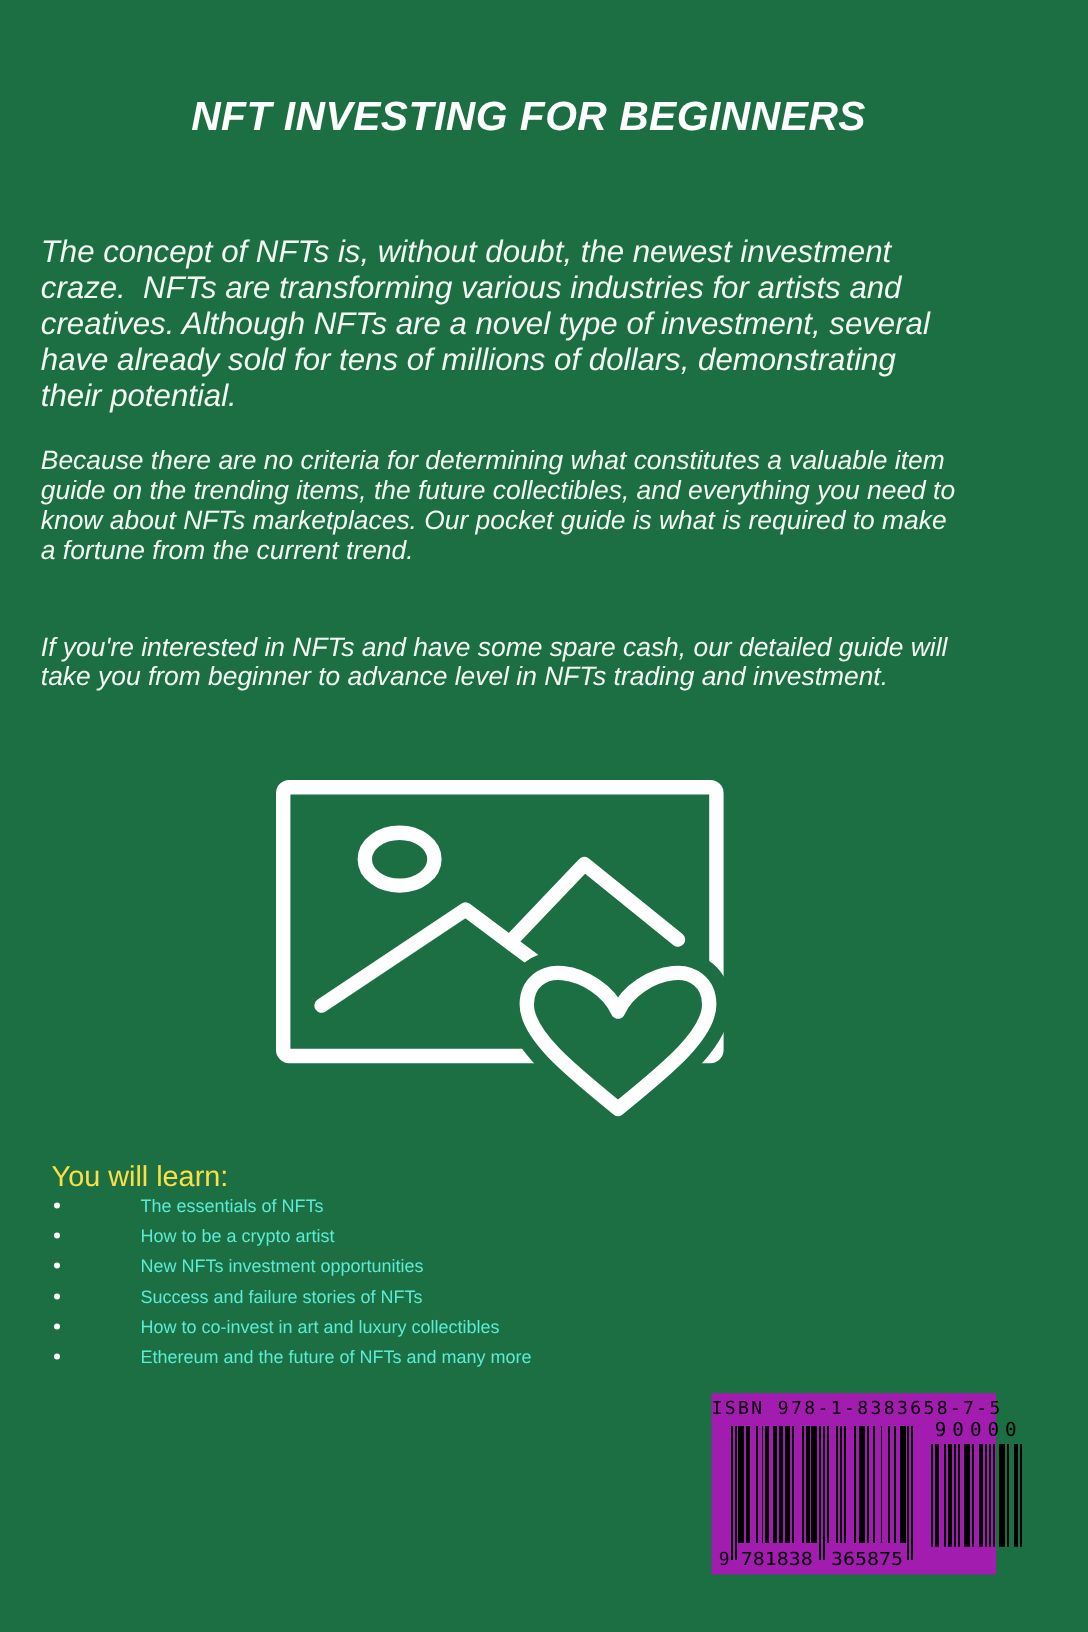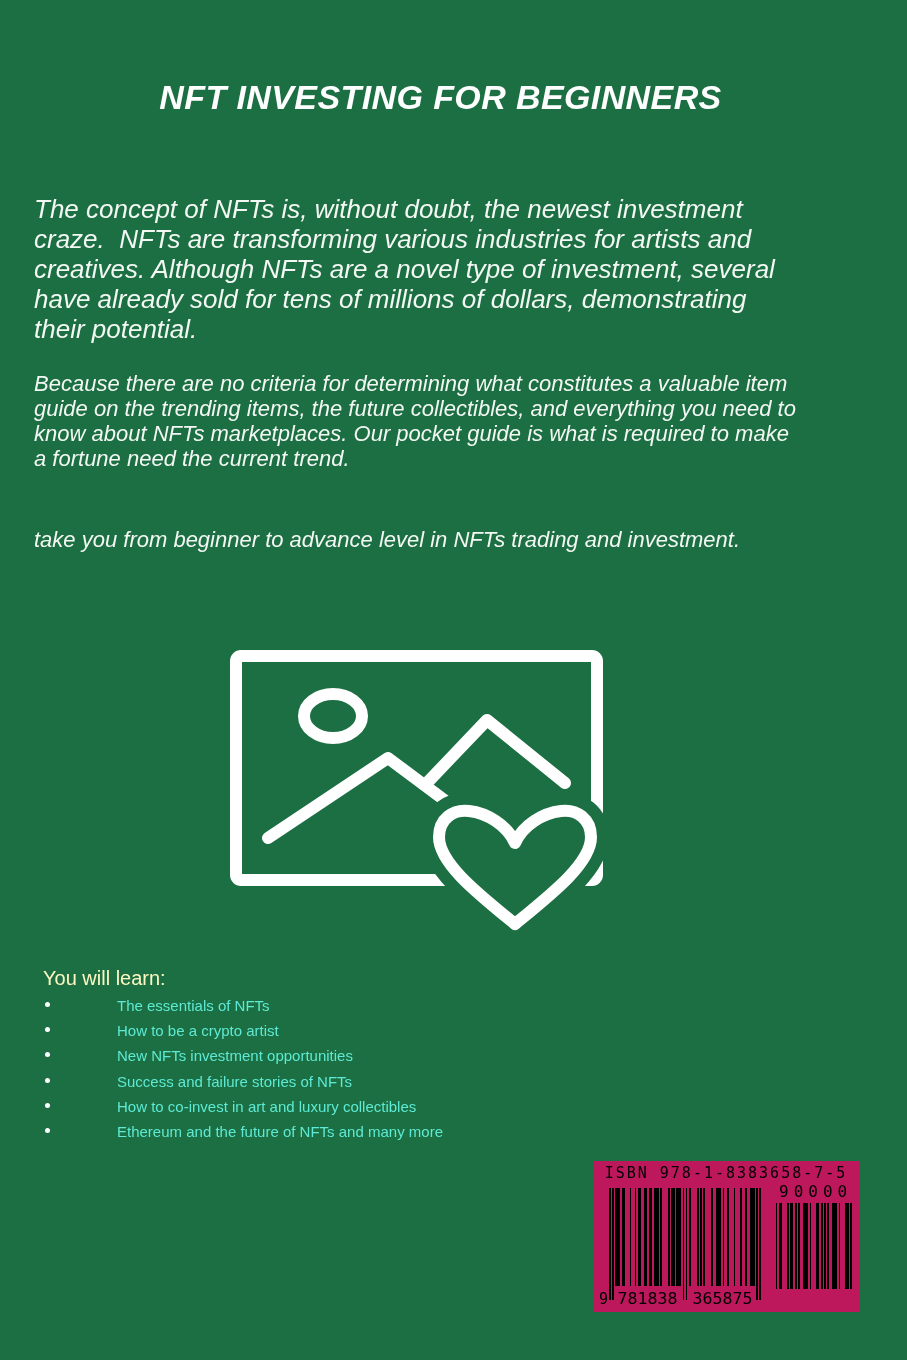--- a/index.html
+++ b/index.html
@@ -26,32 +26,32 @@
   }
 
   .para{font-style:italic;color:#f3f8f4;}
   .para .line{white-space:pre;font-style:italic;}
   .p1{left:34px;top:194px;font-size:26px;line-height:30px;}
   .p2{left:34px;top:371px;font-size:22px;line-height:25px;}
   .p3{left:34px;top:528px;font-size:22px;line-height:24px;}
 
   .icon-wrap{left:225px;top:645px;width:390px;height:300px;}
 
-  .learn-h{left:43px;top:967px;font-size:20px;color:#fef9c3;}
+  .learn-h{left:43px;top:967px;font-size:24px;color:#fde047;}
   .learn-list{left:0;top:993px;right:0;}
   .bullet-row{position:relative;height:25.2px;font-size:15px;color:#5eead4;}
   .bullet-row .dot{
     position:absolute;left:45px;top:9px;
     width:5px;height:5px;border-radius:50%;background:#ffffff;
   }
   .bullet-row .txt{position:absolute;left:117px;top:0;line-height:25px;white-space:pre;}
 
   .bc-box{
-    left:593px;top:1161px;width:266px;height:151px;
-    background:#be185d;color:#000000;
+    left:593px;top:1161px;width:237px;height:151px;
+    background:#a21caf;color:#000000;
   }
   .isbn{
     position:absolute;top:3px;left:0;right:0;
     text-align:center;
     font-family:"DejaVu Sans Mono", monospace;
     font-size:15px;letter-spacing:2px;
     white-space:nowrap;
   }
   .main-bc{position:absolute;left:6px;top:27px;}
   .supp{position:absolute;left:181px;top:21px;width:78px;text-align:right;}
@@ -71,23 +71,24 @@
     <div class="line">The concept of NFTs is, without doubt, the newest investment</div>
     <div class="line">craze.  NFTs are transforming various industries for artists and</div>
     <div class="line">creatives. Although NFTs are a novel type of investment, several</div>
     <div class="line">have already sold for tens of millions of dollars, demonstrating</div>
     <div class="line">their potential.</div>
   </div>
 <div class="abs para p2">
     <div class="line">Because there are no criteria for determining what constitutes a valuable item</div>
     <div class="line">guide on the trending items, the future collectibles, and everything you need to</div>
     <div class="line">know about NFTs marketplaces. Our pocket guide is what is required to make</div>
-    <div class="line">a fortune need the current trend.</div>
+    <div class="line">a fortune from the current trend.</div>
   </div>
 <div class="abs para p3">
+    <div class="line">If you're interested in NFTs and have some spare cash, our detailed guide will</div>
     <div class="line">take you from beginner to advance level in NFTs trading and investment.</div>
   </div>
 
 <svg class="abs icon-wrap" width="390" height="300" viewBox="0 0 390 300" xmlns="http://www.w3.org/2000/svg">
   <rect x="11" y="11" width="361" height="224" rx="5" fill="none" stroke="#ffffff" stroke-width="12"></rect>
   <ellipse cx="108" cy="71" rx="29" ry="22" fill="none" stroke="#ffffff" stroke-width="12"></ellipse>
   <polyline points="43,193 163,113 230,163" fill="none" stroke="#ffffff" stroke-width="12" stroke-linecap="round" stroke-linejoin="round"></polyline>
   <polyline points="200,140 262,75 340,138" fill="none" stroke="#ffffff" stroke-width="12" stroke-linecap="round" stroke-linejoin="round"></polyline>
   <path d="M290 279 C252 248 214 218 214 192 C214 174 228 164 244 166 C262 168 282 180 290 198 C298 180 318 168 336 166 C352 164 366 174 366 192 C366 218 328 248 290 279 Z" fill="#1b6f42" stroke="#1b6f42" stroke-width="36" stroke-linejoin="round"></path>
   <path d="M290 279 C252 248 214 218 214 192 C214 174 228 164 244 166 C262 168 282 180 290 198 C298 180 318 168 336 166 C352 164 366 174 366 192 C366 218 328 248 290 279 Z" fill="none" stroke="#ffffff" stroke-width="12" stroke-linecap="round" stroke-linejoin="round"></path>

